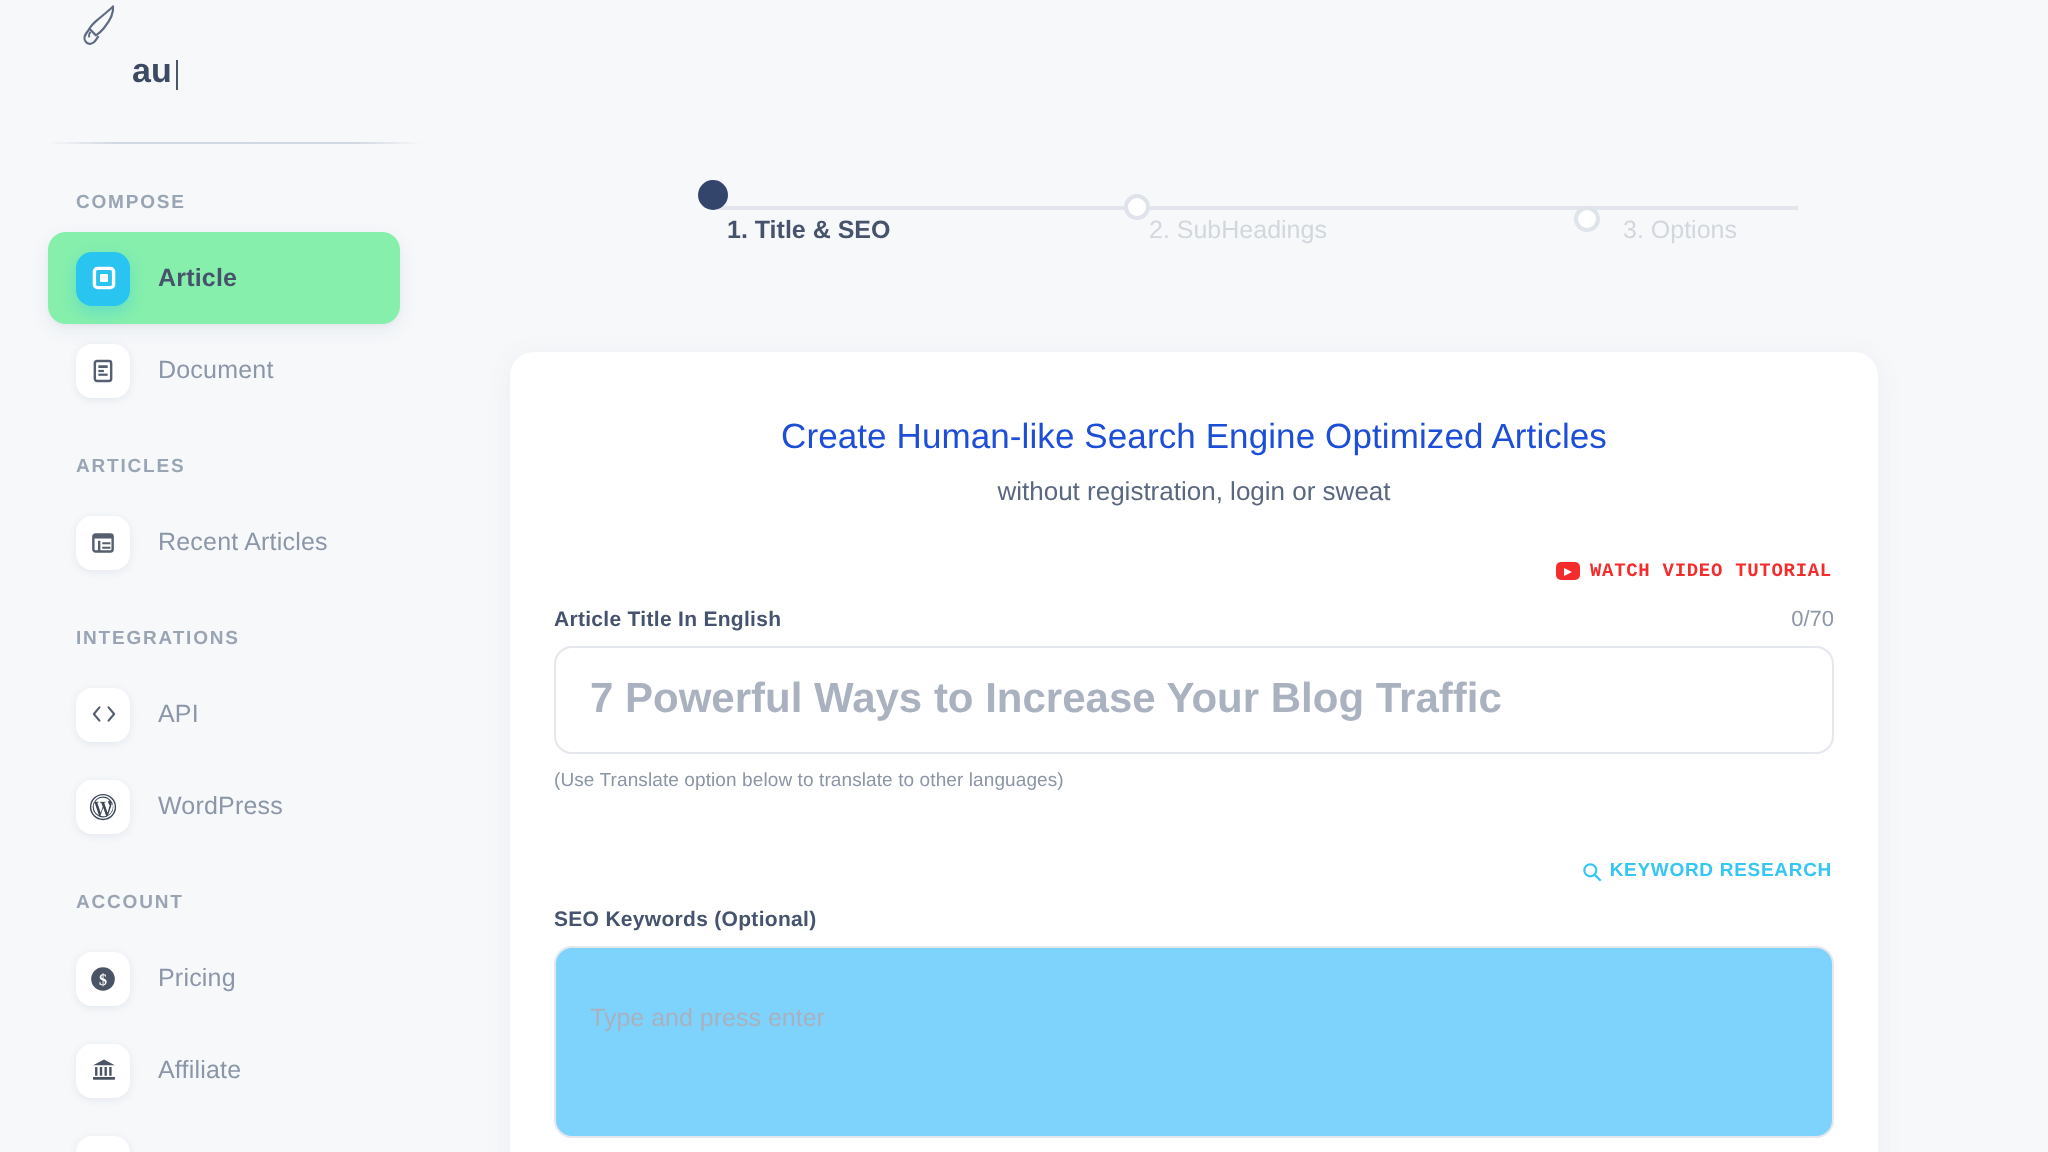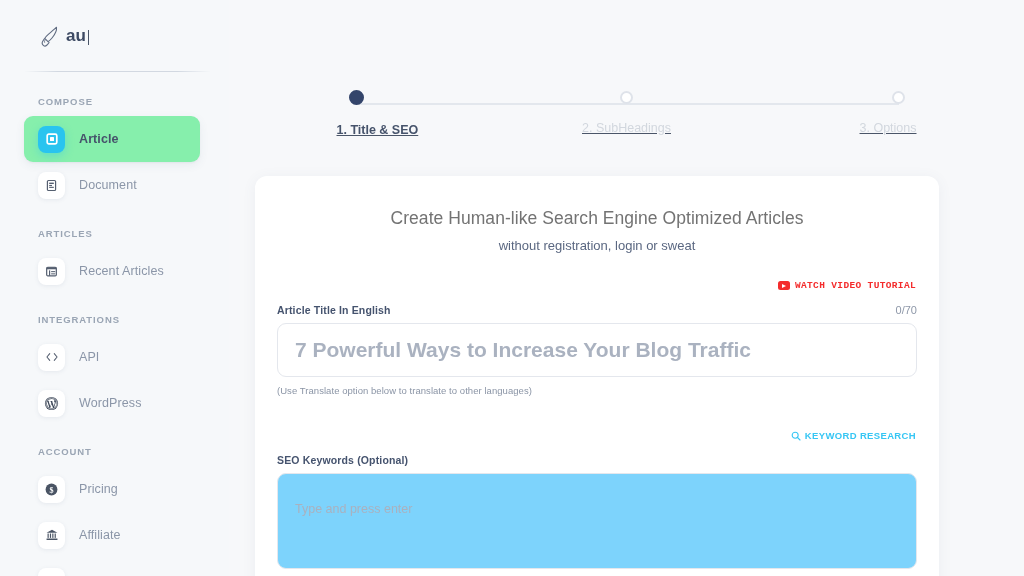--- a/index.html
+++ b/index.html
@@ -28,21 +28,20 @@
     width: 229px;
     min-width: 229px;
     height: 576px;
     background: #f6f8fa;
     position: relative;
   }
 
   .brand {
     height: 72px;
     display: flex;
-    align-items: center;
     padding-left: 38px;
     position: relative;
   }
   .brand::after {
     content: "";
     position: absolute;
     left: 24px;
     right: 18px;
     bottom: 0;
     height: 1px;
@@ -154,25 +153,24 @@
     background: #e3e7ed;
   }
   .steps {
     position: relative;
     display: flex;
     justify-content: space-between;
   }
   .step {
     position: relative;
     display: flex;
-    flex-direction: column;
+    flex-direction: row;
     align-items: center;
     width: 130px;
     cursor: pointer;
-    text-decoration: underline;
   }
   .step:first-child { align-items: flex-start; }
   .step:last-child { align-items: flex-end; }
 
   .step-dot {
     width: 13px;
     height: 13px;
     border-radius: 50%;
     background: #ffffff;
     border: 2px solid #dfe3ea;
@@ -210,21 +208,21 @@
     background: #ffffff;
     border-radius: 12px;
     box-shadow: 0 2px 14px rgba(80,100,130,0.07);
     padding: 32px 12px 0 12px;
   }
 
   .card-title {
     text-align: center;
     font-size: 17.5px;
     font-weight: 400;
-    color: #737373;
+    color: #1d4ed8;
     letter-spacing: 0.05px;
   }
   .card-subtitle {
     text-align: center;
     font-size: 13px;
     color: #5a6781;
     margin-top: 9px;
   }
 
   .card-body { padding: 0 10px; }

